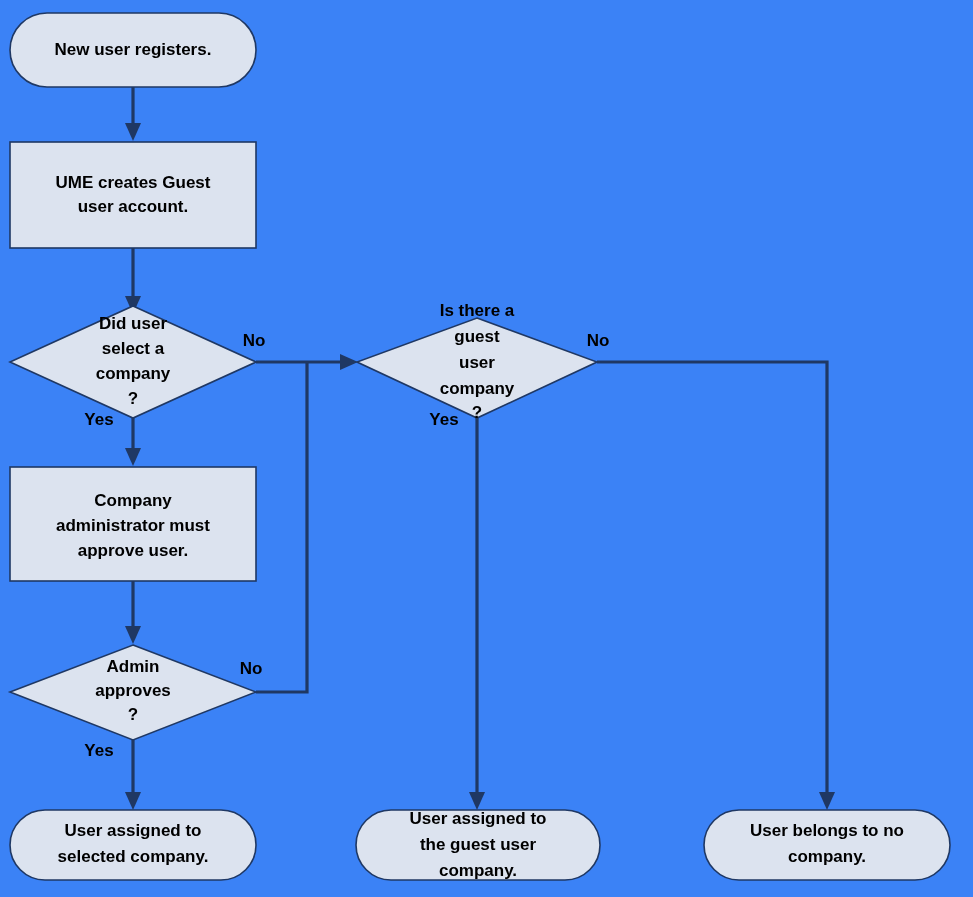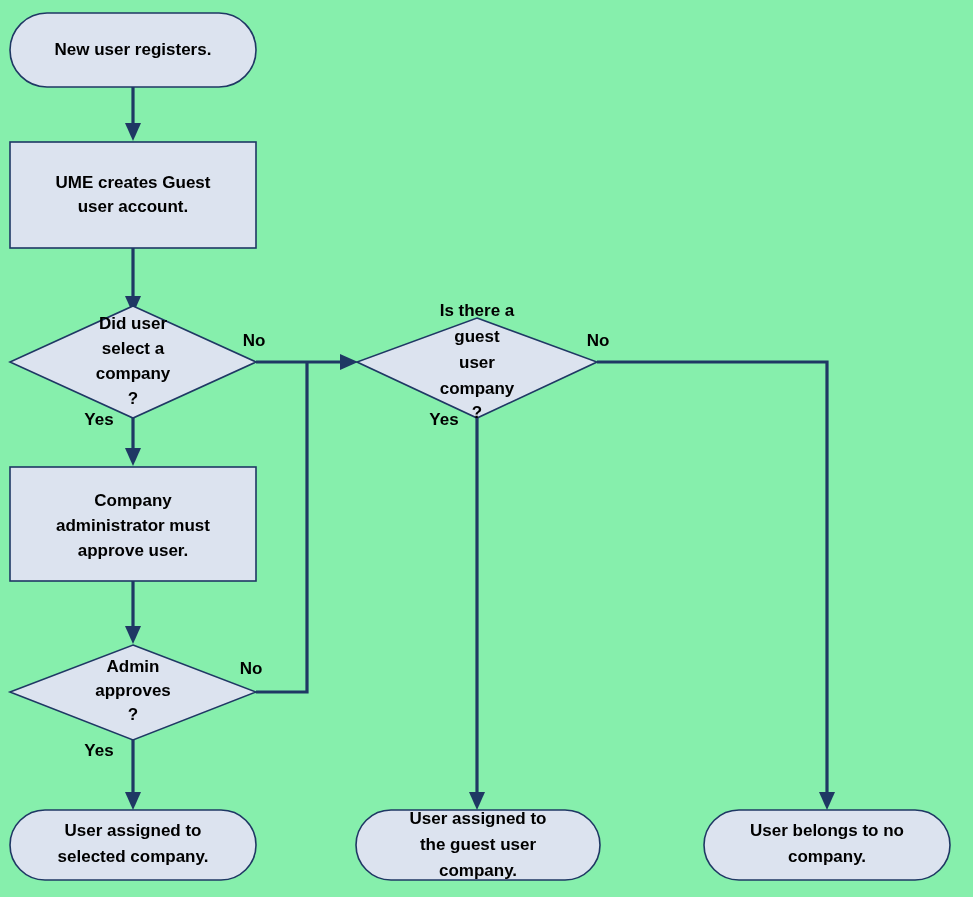--- a/index.html
+++ b/index.html
@@ -9,21 +9,21 @@
     background: #ffffff;
   }
   body {
     font-family: "Liberation Sans", sans-serif;
   }
   #flow-root {
     position: relative;
     width: 973px;
     height: 897px;
     overflow: hidden;
-    background: #86efac;
+    background: #3b82f6;
   }
   svg#flow-svg {
     display: block;
     width: 973px;
     height: 897px;
   }
   .node-shape {
     fill: #dce3ef;
     stroke: #1f3864;
     stroke-width: 1.6;

